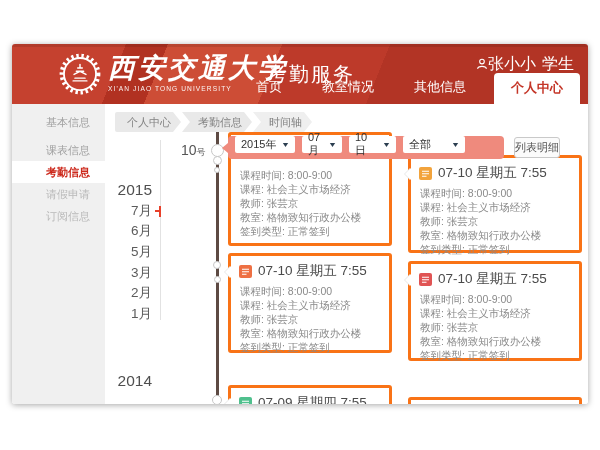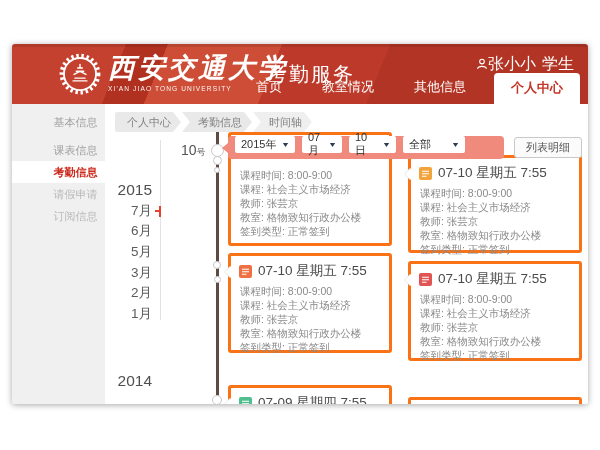--- a/index.html
+++ b/index.html
@@ -23,21 +23,21 @@
   .user{position:absolute;right:14px;top:10px;display:flex;align-items:center;font-size:16px;}
   .user .role{margin-left:6px;}
   .nav{position:absolute;right:8px;bottom:0;display:flex;align-items:flex-end;}
   .nav-link{font-size:13px;color:#fff;padding:0 20px 8px 20px;cursor:pointer;}
   .nav-tab{font-size:13px;color:#c43527;background:#fff;border-radius:4px 4px 0 0;
            padding:6px 17px 7px 17px;margin-left:8px;font-weight:bold;cursor:pointer;}
 
   
   .bdy{display:flex;height:300px;}
   .sb{width:93px;background:#f0f0f0;padding-top:7px;flex:none;}
-  .sb-item{height:22px;line-height:22px;padding-left:34px;font-size:11px;color:#a0a0a0;cursor:pointer;text-align:center;}
+  .sb-item{height:22px;line-height:22px;padding-left:34px;font-size:11px;color:#a0a0a0;cursor:pointer;}
   .sb-item.dim{color:#b9b9b9;}
   .sb-item.first{margin-bottom:6px;}
   .sb-item.active{background:#fff;color:#cc281b;font-weight:bold;}
   .main{flex:1;position:relative;background:#fff;}
 
   
   .bc{position:absolute;left:10px;top:8px;display:flex;z-index:4;}
   .bc-seg{height:20px;line-height:20px;font-size:11px;color:#828282;background:#e9e9e9;
           padding:0 10px 0 16px;margin-right:1px;cursor:pointer;
           clip-path:polygon(0 0,calc(100% - 8px) 0,100% 50%,calc(100% - 8px) 100%,0 100%,8px 50%);}
@@ -61,21 +61,21 @@
 
   
   .fbar{position:absolute;left:123px;top:32px;width:276px;height:23px;background:#ef8a7d;
         border-radius:4px;display:flex;align-items:flex-start;gap:7px;padding:0 7px;z-index:5;}
   .fbar::before{content:"";position:absolute;left:-6px;top:7px;border:5px solid transparent;
         border-right:6px solid #ef8a7d;border-left:none;}
   .dd{background:#fff;border-radius:2px;height:17px;font-size:11px;color:#333;
       display:flex;align-items:center;justify-content:space-between;padding:0 6px;cursor:pointer;}
   .dd .caret{font-size:7px;color:#2c3e50;margin-left:5px;transform:scaleX(1.3);}
   .dd.w1{width:60px}.dd.w2{width:40px}.dd.w3{width:47px}.dd.w4{width:62px}
-  .btn-detail{position:absolute;left:409px;top:33px;width:68px;height:21px;background:#fbfbfb;
+  .btn-detail{position:absolute;left:409px;top:33px;width:46px;height:21px;background:#fbfbfb;
       border:1px solid #c9c9c9;border-radius:3px;font-size:11px;color:#555;text-align:center;
       line-height:19px;z-index:5;cursor:pointer;}
 
   
   .card{position:absolute;background:#fff;border:3px solid #f97316;border-radius:3px;z-index:3;}
   .card.left{left:123px;width:164px;}
   .card.right{left:303px;width:174px;}
   .card .ptr{position:absolute;left:-6px;top:10px;border:6px solid transparent;
              border-right:6px solid #fff;border-left:none;
              filter:drop-shadow(-1px 0 0 #e7e7e7);}

